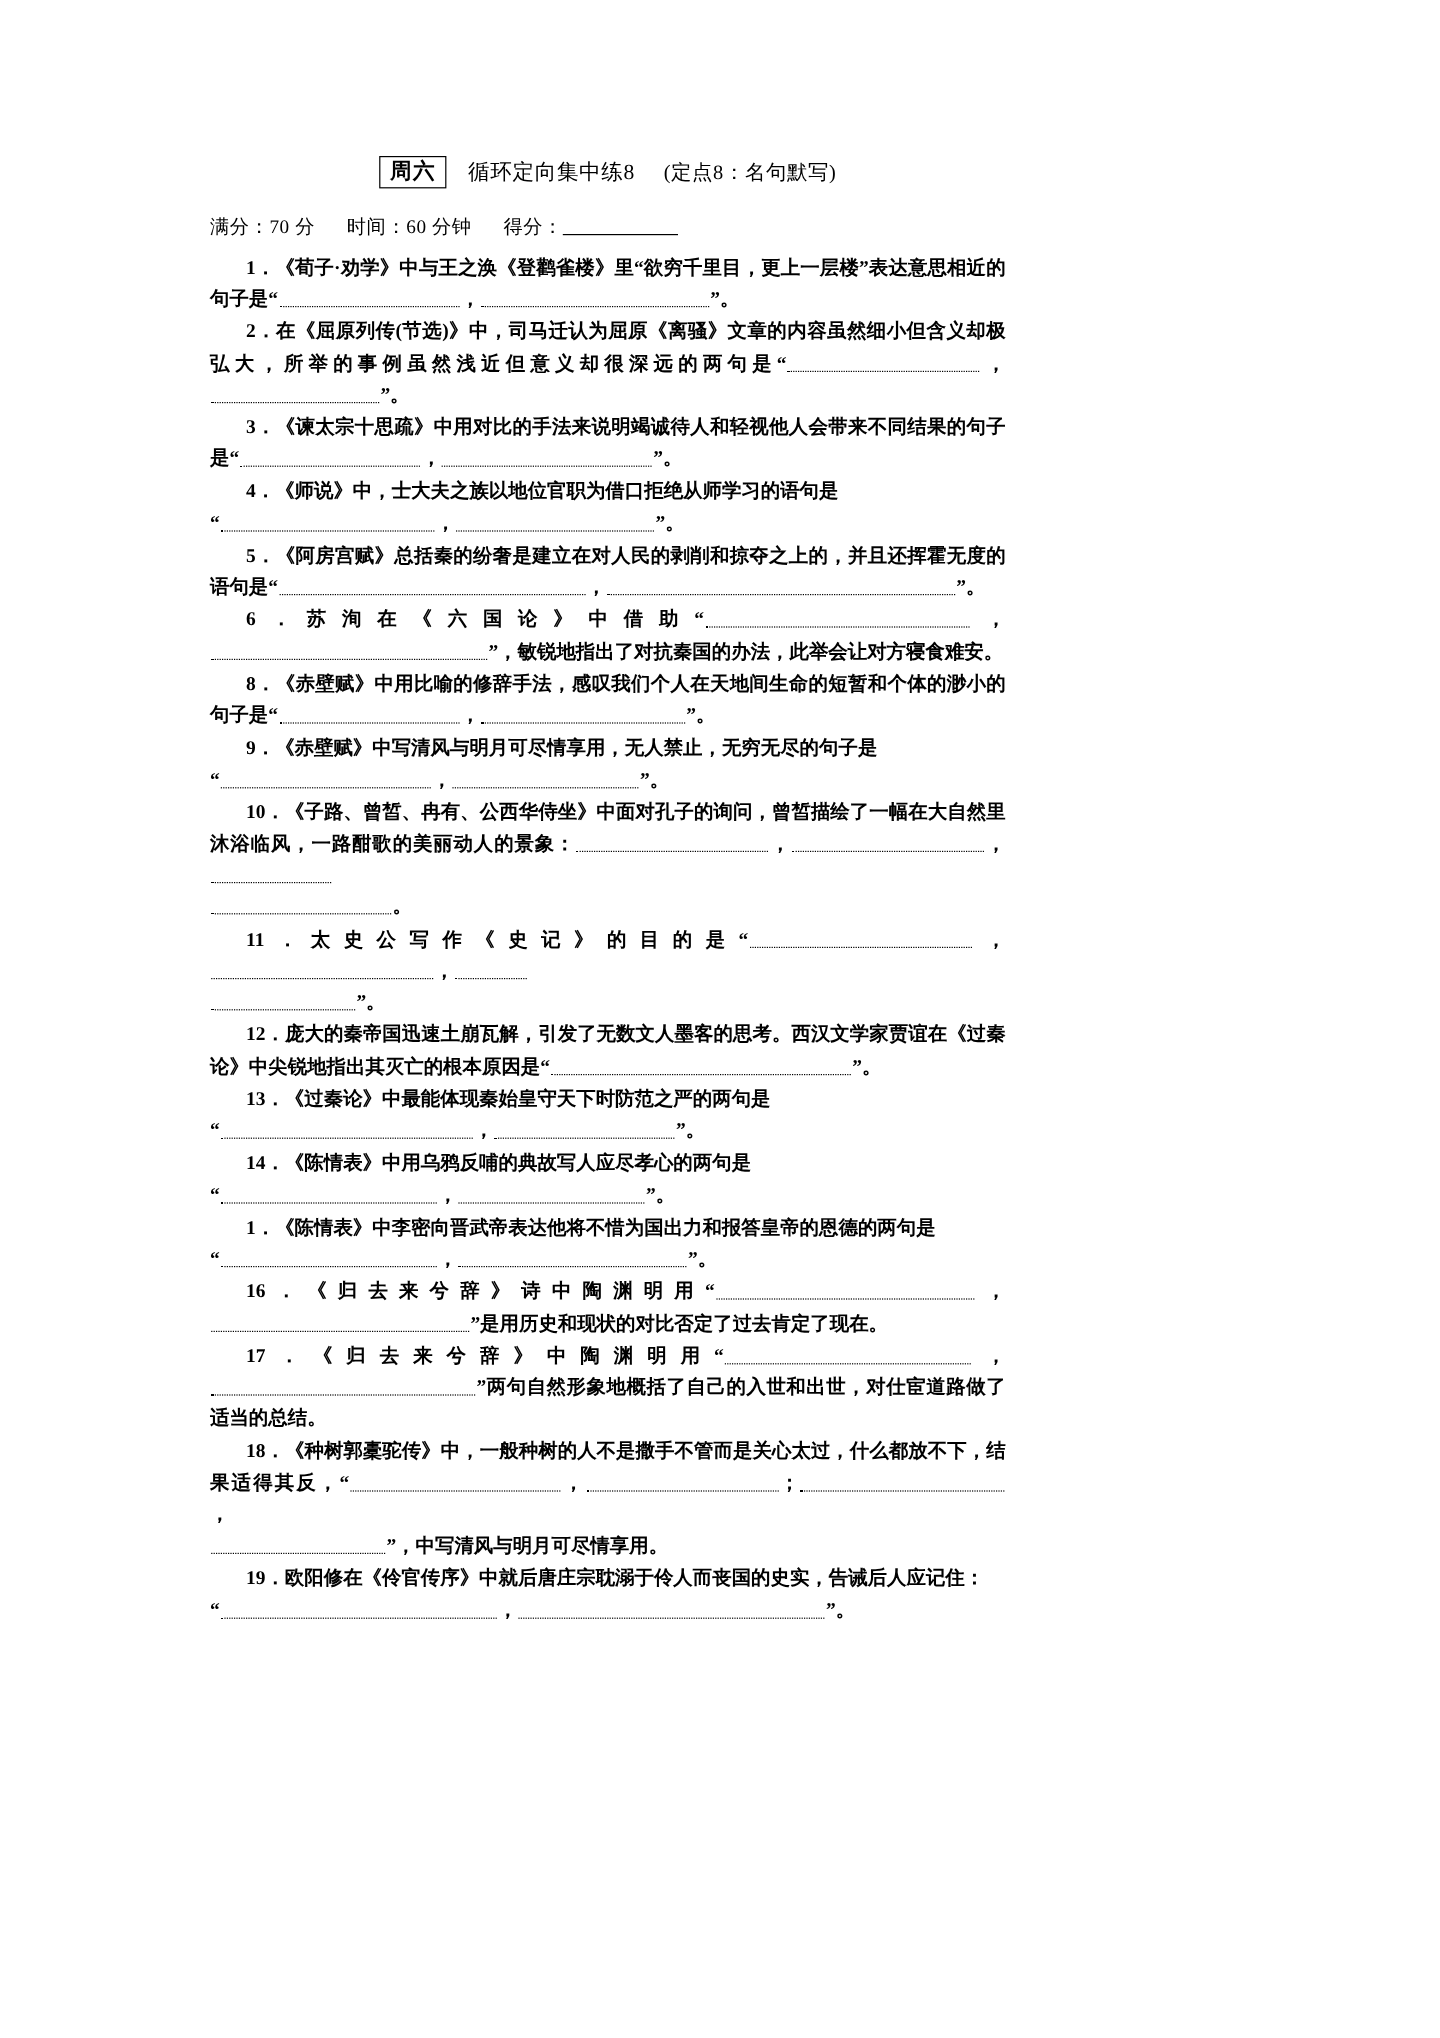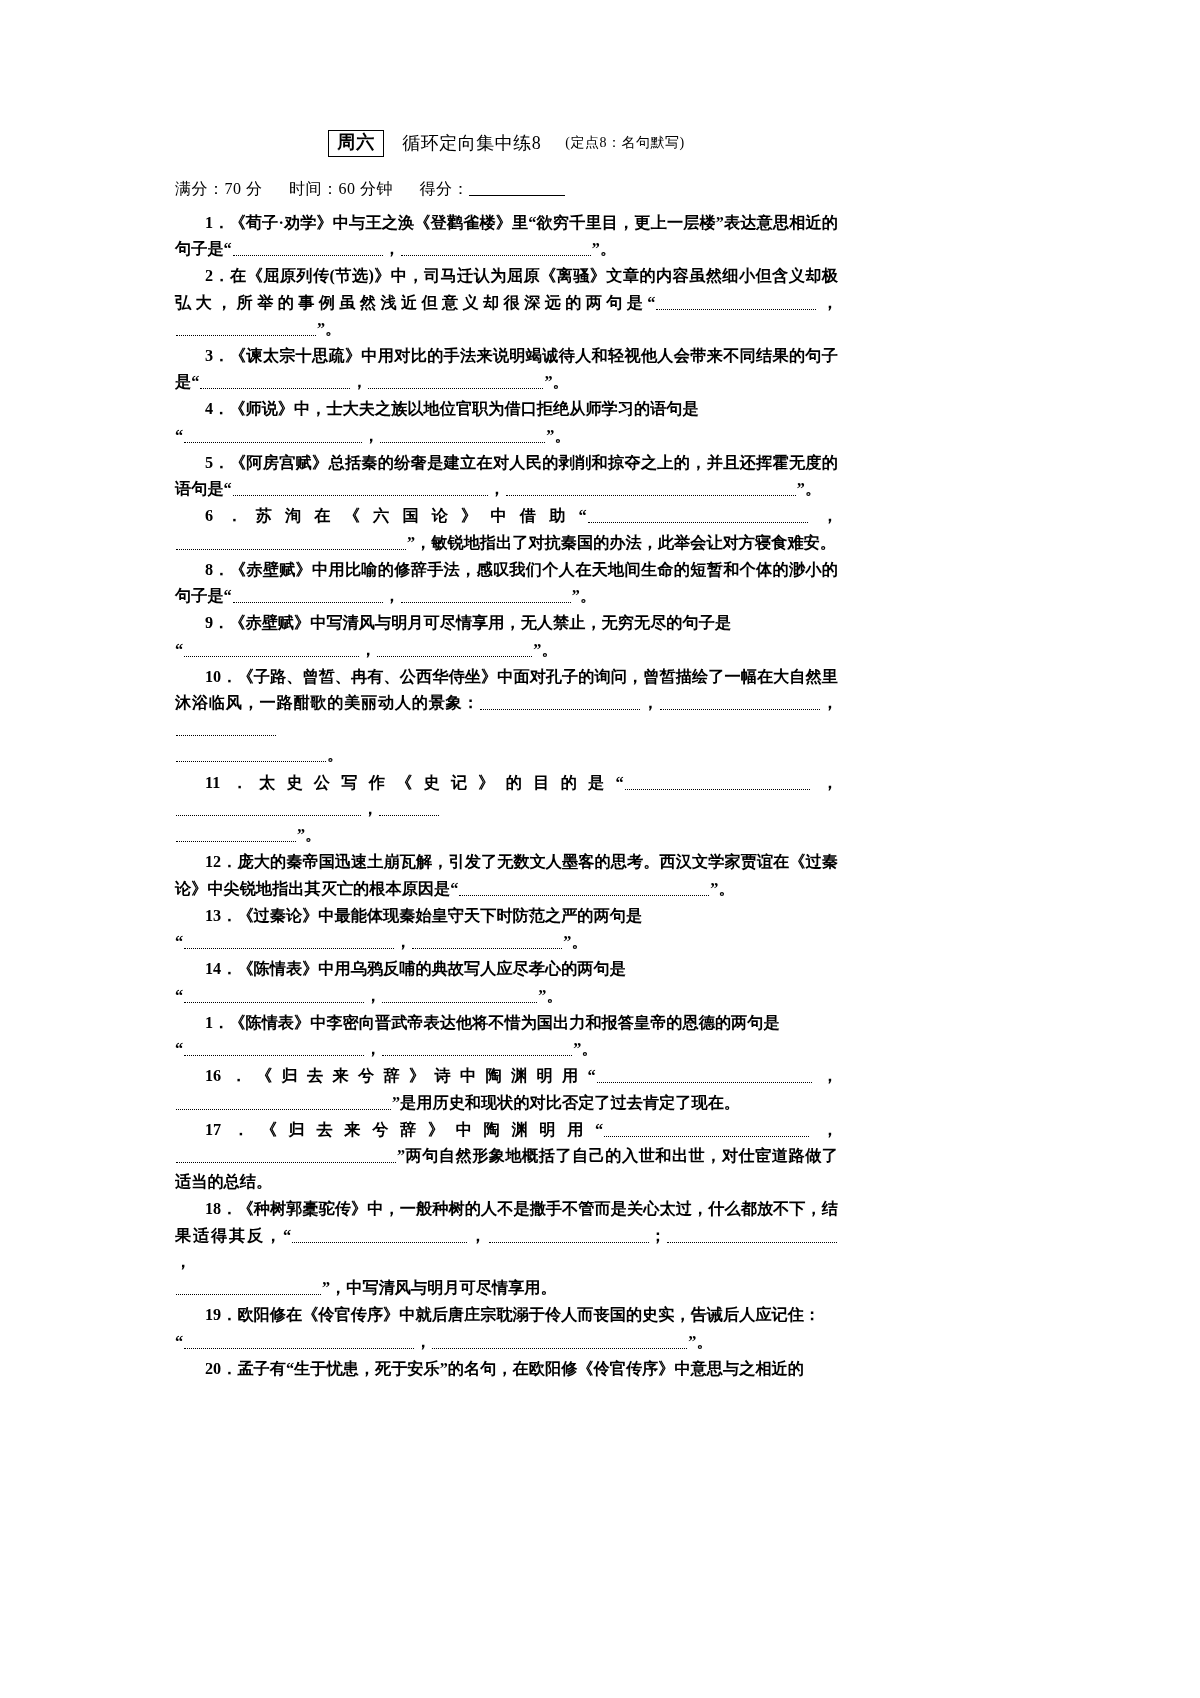--- a/index.html
+++ b/index.html
@@ -33,21 +33,21 @@
     letter-spacing: 1px;
     font-weight: bold;
     line-height: 1.1;
   }
   .title-main {
     font-size: 18px;
     margin-left: 18px;
     letter-spacing: 0.5px;
   }
   .title-sub {
-    font-size: 14px;
+    font-size: 17px;
     margin-left: 24px;
     letter-spacing: 0.5px;
   }
   .meta-row {
     text-align: left;
     font-size: 16px;
     margin-bottom: 10px;
     letter-spacing: 0.5px;
   }
   .meta-row .seg { margin-right: 22px; }
@@ -104,16 +104,15 @@
       <p class="q"><span class="ind"></span><span>10．</span><span>《子路、曾皙、冉有、公西华侍坐》中面对孔子的询问，曾皙描绘了一幅在大自然里沐浴临风，一路酣歌的美丽动人的景象：</span><span class="blank" style="width: 160px;"></span><span>，</span><span class="blank" style="width: 160px;"></span><span>，</span><span class="blank" style="width: 100px;"></span><br><span class="blank" style="width: 150px;"></span><span>。</span></p>
       <p class="q"><span class="ind"></span><span>11．</span><span>太史公写作《史记》的目的是“</span><span class="blank" style="width: 185px;"></span><span>，</span><span class="blank" style="width: 185px;"></span><span>，</span><span class="blank" style="width: 60px;"></span><br><span class="blank" style="width: 120px;"></span><span>”。</span></p>
       <p class="q"><span class="ind"></span><span>12．</span><span>庞大的秦帝国迅速土崩瓦解，引发了无数文人墨客的思考。西汉文学家贾谊在《过秦论》中尖锐地指出其灭亡的根本原因是“</span><span class="blank" style="width: 250px;"></span><span>”。</span></p>
       <p class="q"><span class="ind"></span><span>13．</span><span>《过秦论》中最能体现秦始皇守天下时防范之严的两句是</span><br><span>“</span><span class="blank" style="width: 210px;"></span><span>，</span><span class="blank" style="width: 150px;"></span><span>”。</span></p>
       <p class="q"><span class="ind"></span><span>14．</span><span>《陈情表》中用乌鸦反哺的典故写人应尽孝心的两句是</span><br><span>“</span><span class="blank" style="width: 180px;"></span><span>，</span><span class="blank" style="width: 155px;"></span><span>”。</span></p>
       <p class="q"><span class="ind"></span><span>1．</span><span>《陈情表》中李密向晋武帝表达他将不惜为国出力和报答皇帝的恩德的两句是</span><br><span>“</span><span class="blank" style="width: 180px;"></span><span>，</span><span class="blank" style="width: 190px;"></span><span>”。</span></p>
       <p class="q"><span class="ind"></span><span>16．</span><span>《归去来兮辞》诗中陶渊明用“</span><span class="blank" style="width: 215px;"></span><span>，</span><span class="blank" style="width: 215px;"></span><span>”是用历史和现状的对比否定了过去肯定了现在。</span></p>
       <p class="q"><span class="ind"></span><span>17．</span><span>《归去来兮辞》中陶渊明用“</span><span class="blank" style="width: 205px;"></span><span>，</span><span class="blank" style="width: 220px;"></span><span>”两句自然形象地概括了自己的入世和出世，对仕宦道路做了适当的总结。</span></p>
       <p class="q"><span class="ind"></span><span>18．</span><span>《种树郭橐驼传》中，一般种树的人不是撒手不管而是关心太过，什么都放不下，结果适得其反，“</span><span class="blank" style="width: 175px;"></span><span>，</span><span class="blank" style="width: 160px;"></span><span>；</span><span class="blank" style="width: 170px;"></span><span>，</span><br><span class="blank" style="width: 145px;"></span><span>”，中写清风与明月可尽情享用。</span></p>
       <p class="q"><span class="ind"></span><span>19．</span><span>欧阳修在《伶官传序》中就后唐庄宗耽溺于伶人而丧国的史实，告诫后人应记住：</span><br><span>“</span><span class="blank" style="width: 230px;"></span><span>，</span><span class="blank" style="width: 255px;"></span><span>”。</span></p>
-      <p class="q"><span class="ind"></span><span>20．</span><span>孟子有“生于忧患，死于安乐”的名句，在欧阳修《伶官传序》中意思与之相近的</span></p>
     </div>
 
 </div>
 
 </body></html>

